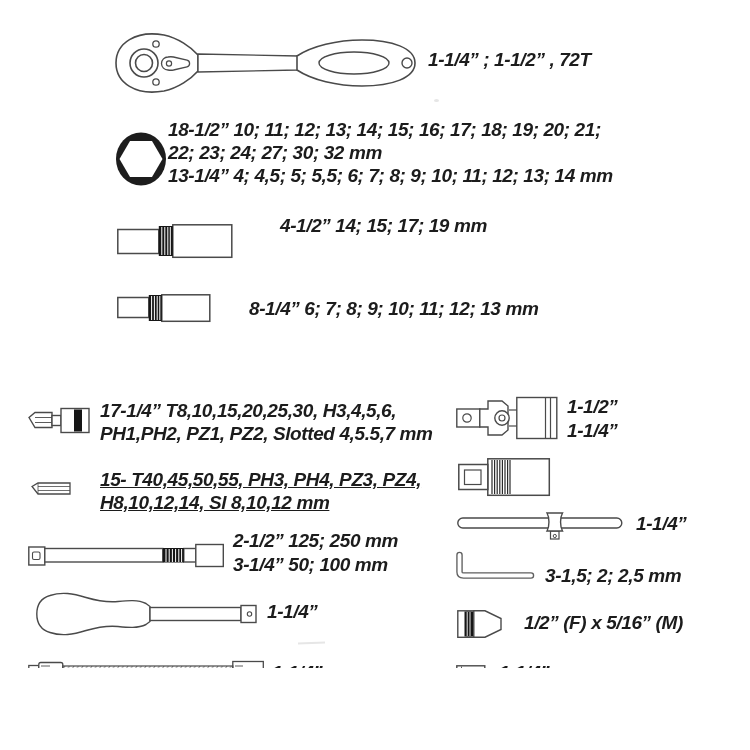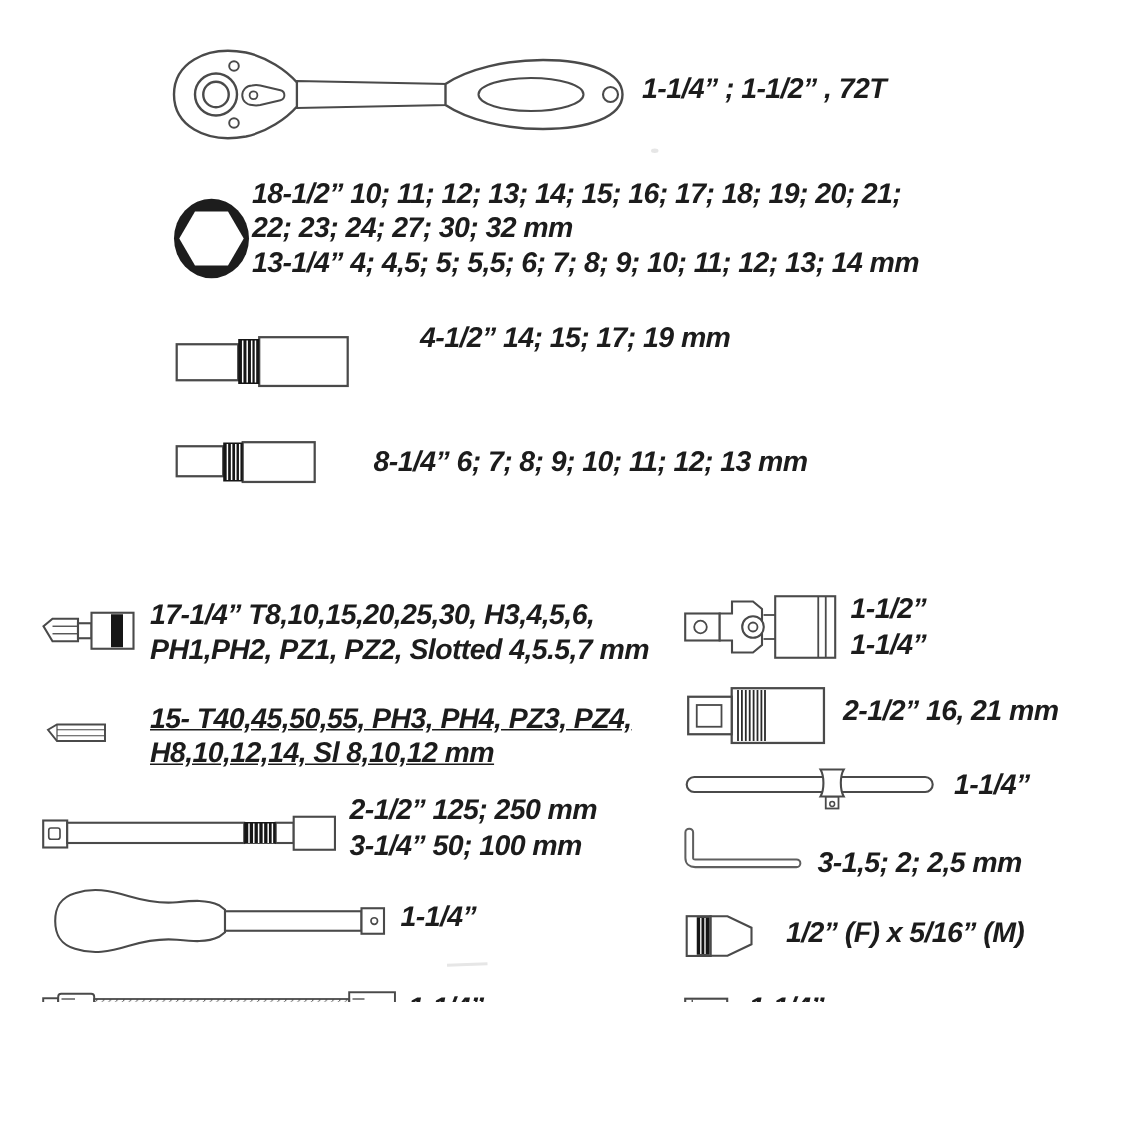--- a/index.html
+++ b/index.html
@@ -192,21 +192,20 @@
       <line x1="34" y1="2" x2="34" y2="36"></line>
         <line x1="36.6" y1="2" x2="36.6" y2="36"></line>
       <line x1="39.2" y1="2" x2="39.2" y2="36"></line>
         <line x1="41.8" y1="2" x2="41.8" y2="36"></line>
       <line x1="44.4" y1="2" x2="44.4" y2="36"></line>
         <line x1="47" y1="2" x2="47" y2="36"></line>
       <line x1="49.6" y1="2" x2="49.6" y2="36"></line>
         <line x1="52" y1="2" x2="52" y2="36"></line>
     </g>
   </svg>
-  <div class="lbl" style="left:562px;top:463px;">2-1/2” 16, 21 mm</div>
 
   <svg style="left:457px;top:510px;" width="166" height="30" viewBox="0 0 166 30">
     <g fill="#fff" stroke="#4a4a4a" stroke-width="1.4">
       <rect x="0.8" y="8" width="164" height="10" rx="5"></rect>
       <rect x="93.5" y="21" width="8.5" height="8" stroke-width="1.2"></rect>
       <path d="M90,3 h15.5 c-2.6,4.5 -2.6,13.5 0,18 h-15.5 c2.6,-4.5 2.6,-13.5 0,-18 z"></path>
       <circle cx="97.8" cy="26" r="1.6" stroke-width="1"></circle>
     </g>
   </svg>
   <div class="lbl" style="left:636px;top:512px;">1-1/4”</div>

